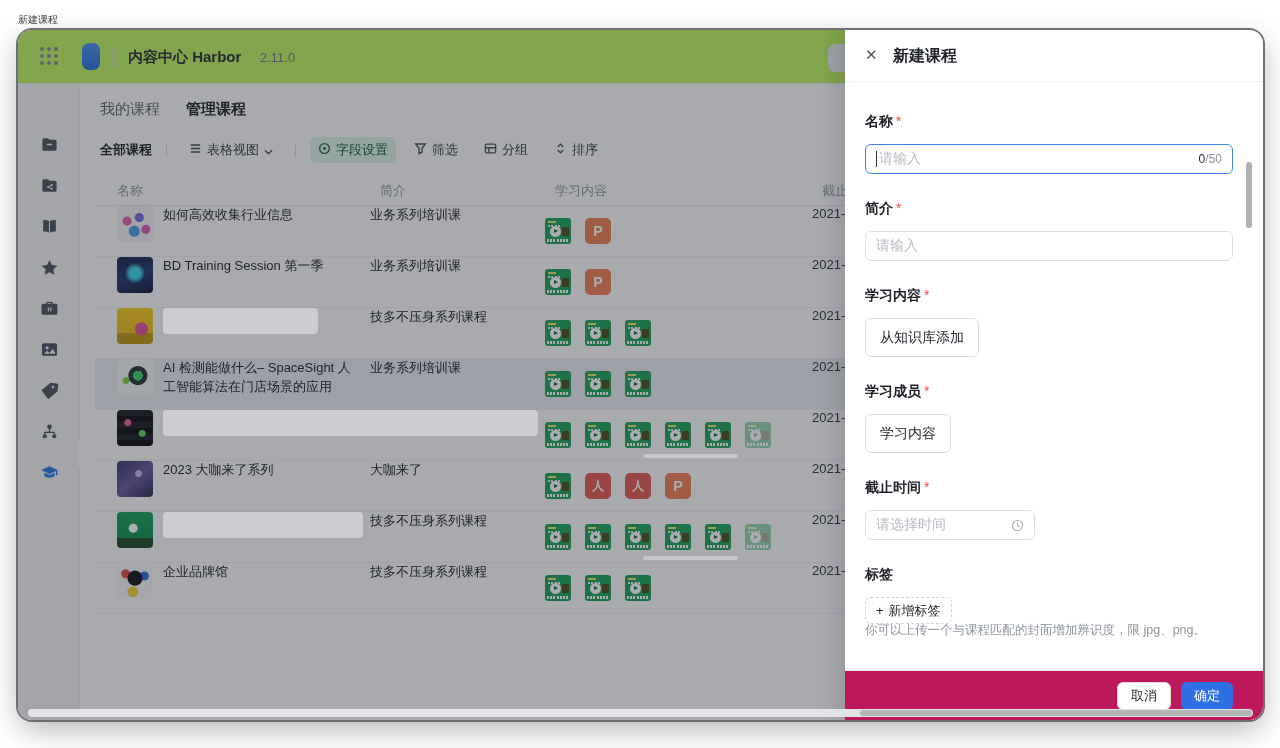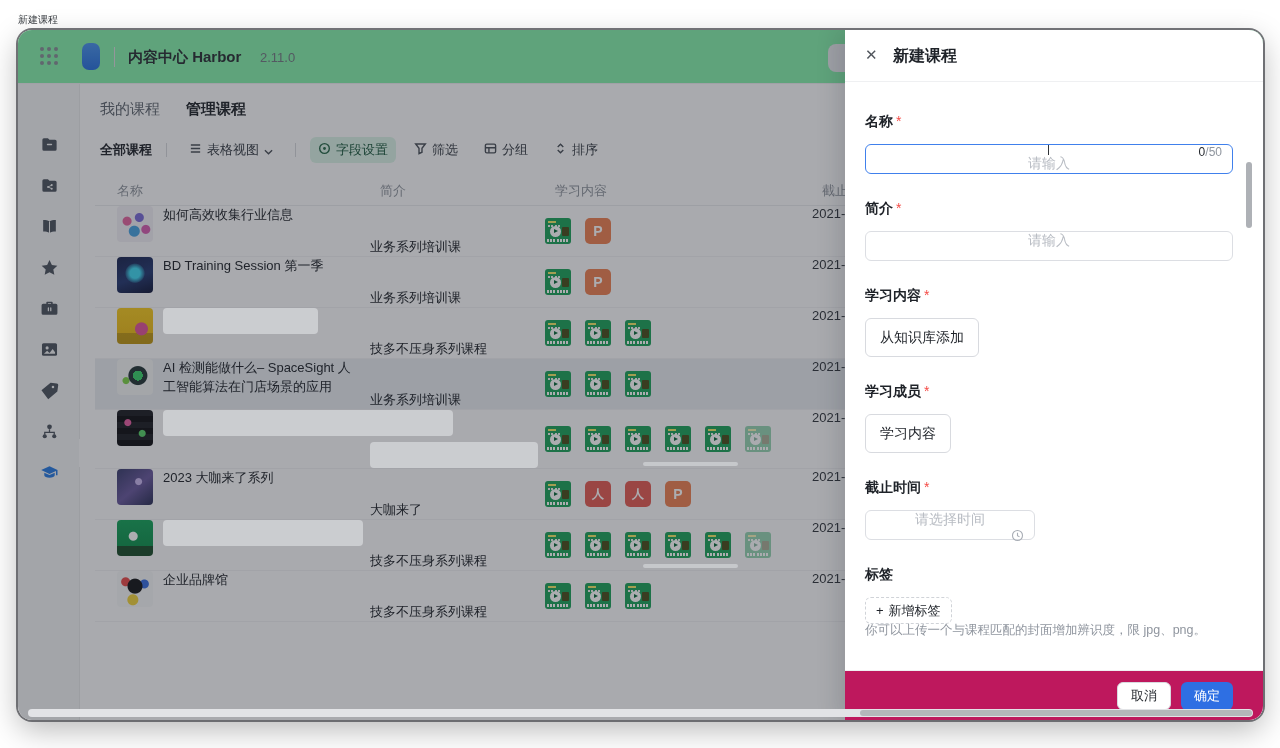--- a/index.html
+++ b/index.html
@@ -6,21 +6,21 @@
     font-family:"Liberation Sans","DejaVu Sans",sans-serif;-webkit-font-smoothing:antialiased;}
   *{box-sizing:border-box;}
 
   .mini-title{position:absolute;left:18px;top:13px;font-size:10px;color:#3c4045;}
 
   .window{position:absolute;left:18px;top:30px;width:1245px;height:690px;background:#fff;
     border-radius:14px;overflow:hidden;
     box-shadow:0 0 0 2px rgba(90,92,96,.85),0 10px 30px rgba(0,0,0,.28);}
 
   
-  .hd{position:absolute;left:0;top:0;right:0;height:54px;background:#86efac;border-bottom:1px solid #ececef;}
+  .hd{position:absolute;left:0;top:0;right:0;height:54px;background:#bef264;border-bottom:1px solid #ececef;}
   .grid-dots{position:absolute;left:22px;top:17px;width:20px;height:20px;display:grid;
     grid-template-columns:repeat(3,4px);grid-template-rows:repeat(3,4px);gap:3px;}
   .grid-dots i{width:4px;height:4px;border-radius:50%;background:#8a9099;}
   .logo{position:absolute;left:64px;top:13px;width:18px;height:27px;border-radius:7px;
     background:linear-gradient(180deg,#4b94ec,#2a72dd);}
   .hd-div{position:absolute;left:96px;top:17px;width:1px;height:20px;background:#d9dbdf;}
   .hd-title{position:absolute;left:110px;top:18px;font-size:15px;font-weight:600;color:#2d3238;}
   .hd-ver{position:absolute;left:242px;top:20px;font-size:13px;color:#757b84;}
   .hd-widget{position:absolute;left:810px;top:14px;width:46px;height:28px;border-radius:8px;background:#e9ebef;}
 
@@ -51,21 +51,21 @@
   
   .table{position:absolute;left:15px;top:92px;width:960px;}
   .thead{position:relative;height:30px;font-size:13px;color:#8f959e;border-bottom:1px solid #e8e9ec;}
   .thead span{position:absolute;top:6px;}
   .th0{left:22px;} .th1{left:285px;} .th2{left:460px;} .th3{left:727px;}
   .trow{display:flex;min-height:51px;padding-left:22px;border-bottom:1px solid #efeff2;
     font-size:13px;color:#23272e;background:#fbfbfc;cursor:pointer;}
   .trow.selected{background:#e7ebf0;}
   .c-thumb{width:36px;height:36px;border-radius:4px;margin-right:10px;flex:none;background:#eee;}
   .c-name{width:207px;padding-right:14px;line-height:1.45;}
-  .c-desc{width:175px;margin-top:32px;}
+  .c-desc{width:175px;}
   .c-icons{width:267px;display:flex;align-items:center;gap:14px;position:relative;align-self:stretch;}
   .c-due{width:120px;color:#33383f;}
 
   .redact{display:inline-block;height:26px;border-radius:4px;background:#cbcdd0;position:relative;z-index:60;vertical-align:middle;}
   .minibar{position:absolute;left:98px;bottom:2px;width:95px;height:4px;border-radius:2px;background:#c6c8cb;z-index:60;}
 
   
   .ci{width:26px;height:26px;border-radius:4px;flex:none;display:flex;align-items:center;justify-content:center;
     font-weight:700;color:#fff;}
   .ci.faded{opacity:.45;}
@@ -113,21 +113,21 @@
   .drawer{position:absolute;left:827px;top:0;bottom:0;width:418px;background:#fff;z-index:100;
     box-shadow:-8px 0 20px rgba(31,35,41,.14);}
   .dw-hd{position:relative;height:52px;border-bottom:1px solid #eff0f2;}
   .dw-close{position:absolute;left:20px;top:17px;font-size:15px;color:#51565d;cursor:pointer;line-height:1;}
   .dw-title{position:absolute;left:48px;top:16px;font-size:16px;font-weight:700;color:#1f2329;}
   .dw-body{position:absolute;left:0;top:53px;right:0;bottom:50px;padding:0 30px 0 20px;overflow:hidden;}
   .f-label{font-size:14px;font-weight:600;color:#1f2329;margin:26px 0 13px;}
   .f-label:first-child{margin-top:30px;}
   .req{color:#f54a45;margin-left:3px;font-weight:400;}
   .inp{position:relative;height:30px;border:1px solid #dcdee3;border-radius:6px;display:flex;align-items:center;
-    padding:0 10px;font-size:14px;color:#b8bcc3;background:#fff;flex-direction:column;}
+    padding:8px 10px;font-size:14px;color:#b8bcc3;background:#fff;}
   .inp.focus{border:1.5px solid #4080ec;}
   .caret{width:1px;height:16px;background:#2f3338;margin-right:2px;animation:blink 1s steps(1) infinite;}
   @keyframes blink{50%{opacity:0;}}
   .counter{position:absolute;right:10px;font-size:12px;color:#8f959e;}
   .counter .cur{color:#1f2329;}
   .inp-sm{width:170px;}
   .clock{margin-left:auto;display:flex;}
   .btn-plain{display:inline-flex;align-items:center;height:39px;padding:0 14px;border:1px solid #d8dadf;border-radius:6px;
     font-size:14px;color:#1f2329;background:#fff;cursor:pointer;}
   .btn-dashed{display:inline-flex;align-items:center;gap:5px;height:27px;padding:0 10px;border:1px dashed #d0d3d8;

